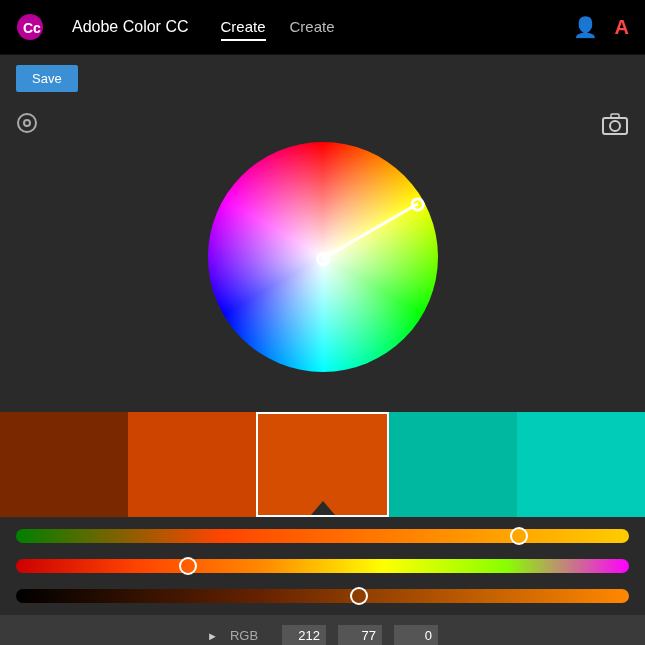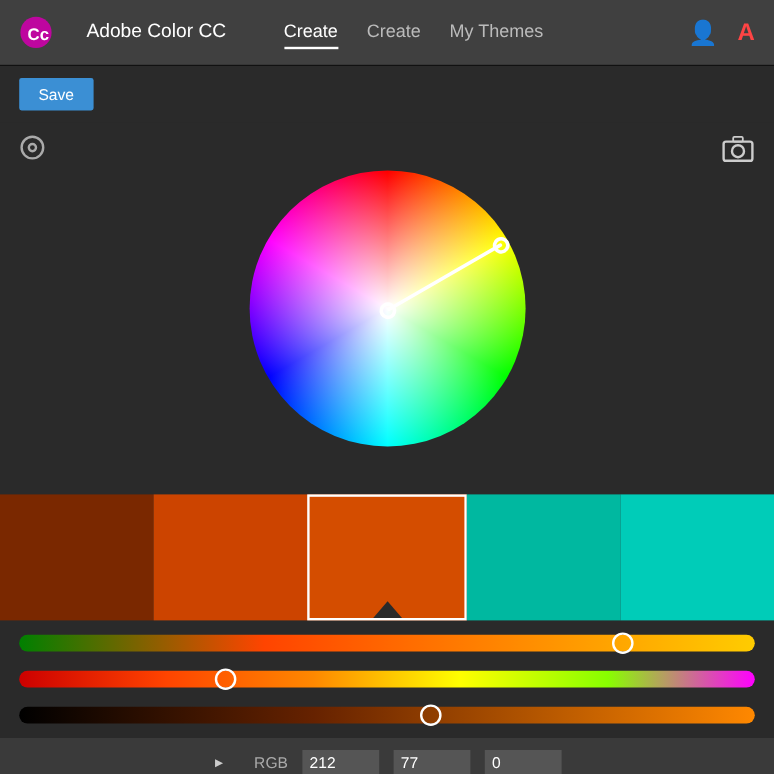--- a/index.html
+++ b/index.html
@@ -9,21 +9,21 @@
       background: #2a2a2a;
       font-family: Arial, sans-serif;
       color: #ccc;
       overflow: hidden;
     }
 
     
     #header {
       display: flex;
       align-items: center;
-      background: #404040;
+      background: #000000;
       height: 55px;
       padding: 0 16px;
       border-bottom: 1px solid #111;
     }
     #logo-area {
       display: flex;
       align-items: center;
       gap: 8px;
       margin-right: 32px;
     }
@@ -35,21 +35,20 @@
       color: #fff;
       font-size: 16px;
       font-weight: 400;
       white-space: nowrap;
       margin-left: 20px;
     }
     #nav {
       display: flex;
       gap: 24px;
       flex: 1;
-      margin-left: 16px;
     }
     .nav-item {
       color: #bbb;
       font-size: 15px;
       cursor: pointer;
       padding: 4px 0;
       text-decoration: none;
     }
     .nav-item.active {
       color: #fff;
@@ -235,31 +234,30 @@
       gap: 6px;
     }
     #rgb-row, #hex-row {
       display: flex;
       align-items: center;
       gap: 12px;
     }
     .value-label {
       color: #aaa;
       font-size: 13px;
-      text-align: right;
       width: 40px;
     }
     .value-box {
       background: #555;
       color: #fff;
       border: none;
       padding: 3px 6px;
       font-size: 13px;
-      text-align: left;
-      width: 64px;
+      text-align: right;
+      width: 44px;
     }
     #rgb-arrow {
       color: #ccc;
       font-size: 11px;
       cursor: pointer;
     }
   </style>
 </head>
 <body>
 
@@ -267,21 +265,20 @@
   <div id="logo-area">
     <svg id="logo-icon" viewBox="0 0 28 28">
       <circle cx="14" cy="14" r="13" fill="#cc00aa" opacity="0.9"></circle>
       <text x="7" y="20" fill="white" font-size="14" font-weight="bold">Cc</text>
     </svg>
     <span id="app-title">Adobe Color CC</span>
   </div>
   <nav id="nav">
     <a class="nav-item active">Create</a>
     <a class="nav-item">Create</a>
-    <a class="nav-item">My Themes</a>
   </nav>
   <div id="header-icons">
     <span class="header-icon">👤</span>
     <span class="header-icon" style="font-weight:bold;color:#ff4444;">A</span>
   </div>
 </div>
 
 <div id="toolbar">
   <button id="save-button">Save</button>
 </div>

